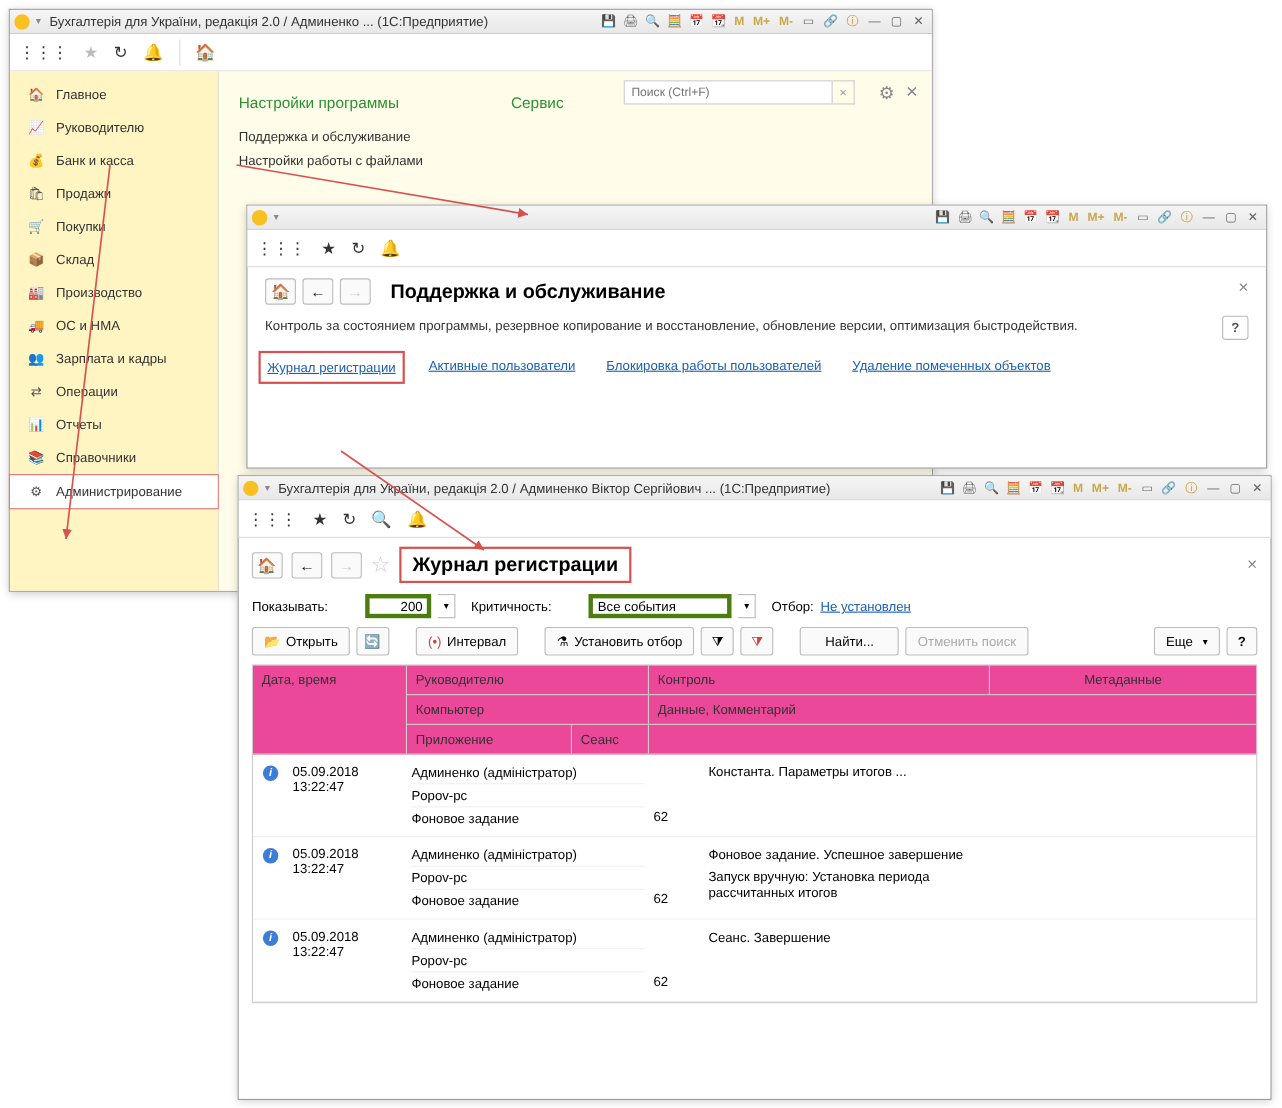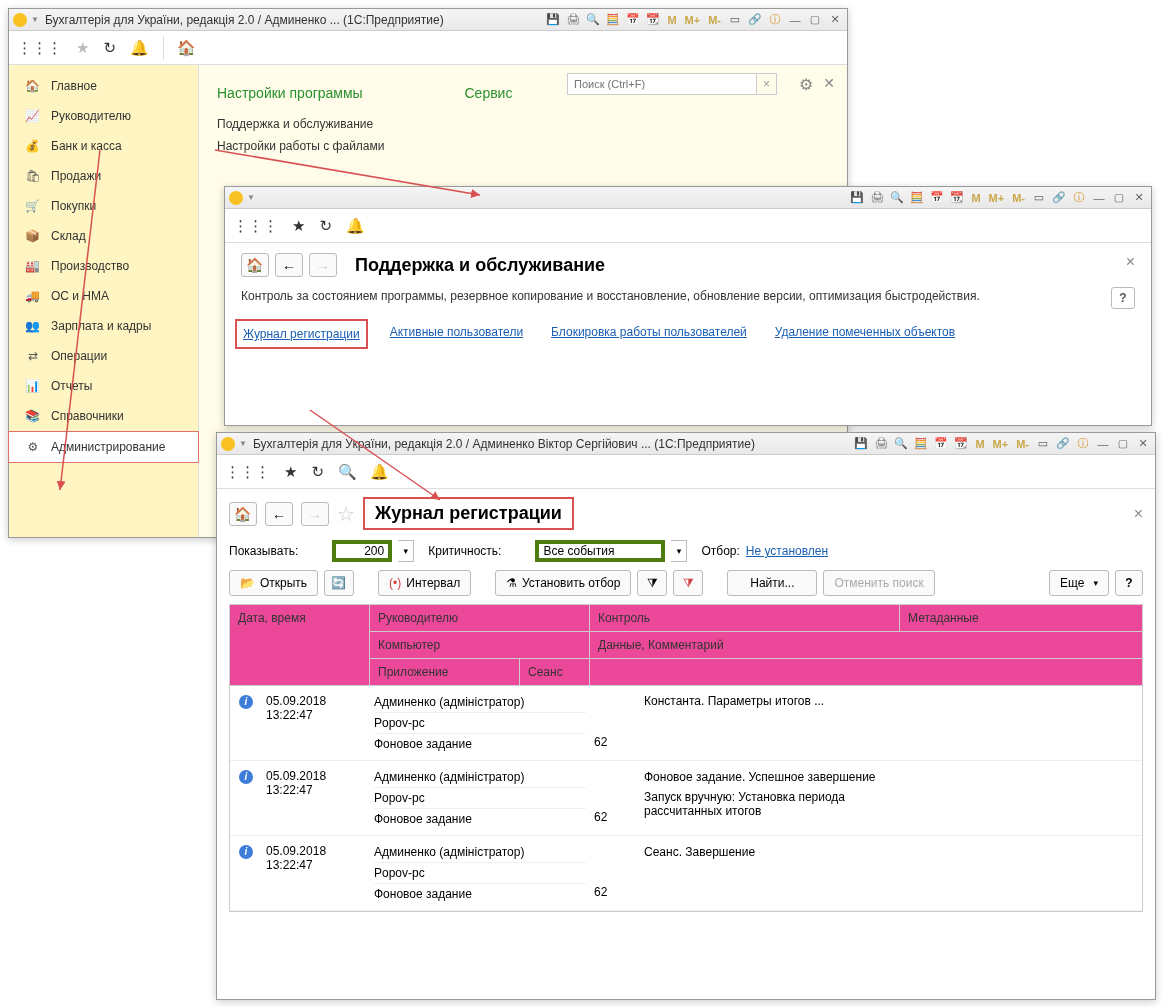--- a/index.html
+++ b/index.html
@@ -320,21 +320,21 @@
         </span>
       <span class="btn" style="width:28px;padding:0;justify-content:center;font-weight:bold;">?</span>
     </div>
     <div class="grid">
       <div class="grid-header">
         <div class="gh-cell gh-left">Дата, время</div>
         <div class="gh-sub">
           <div class="gh-row">
             <div class="gh-cell" style="width:220px;">Руководителю</div>
             <div class="gh-cell" style="width:310px;">Контроль</div>
-            <div class="gh-cell" style="flex:1;border-right:none;">Метаданные</div>
+            <div class="gh-cell" style="flex:1;border-right:none;text-align:center;">Метаданные</div>
           </div>
           <div class="gh-row">
             <div class="gh-cell" style="width:220px;">Компьютер</div>
             <div class="gh-cell" style="flex:1;border-right:none;">Данные, Комментарий</div>
           </div>
           <div class="gh-row">
             <div class="gh-cell" style="width:150px;">Приложение</div>
             <div class="gh-cell" style="width:70px;">Сеанс</div>
             <div class="gh-cell" style="flex:1;border-right:none;"></div>
           </div>

